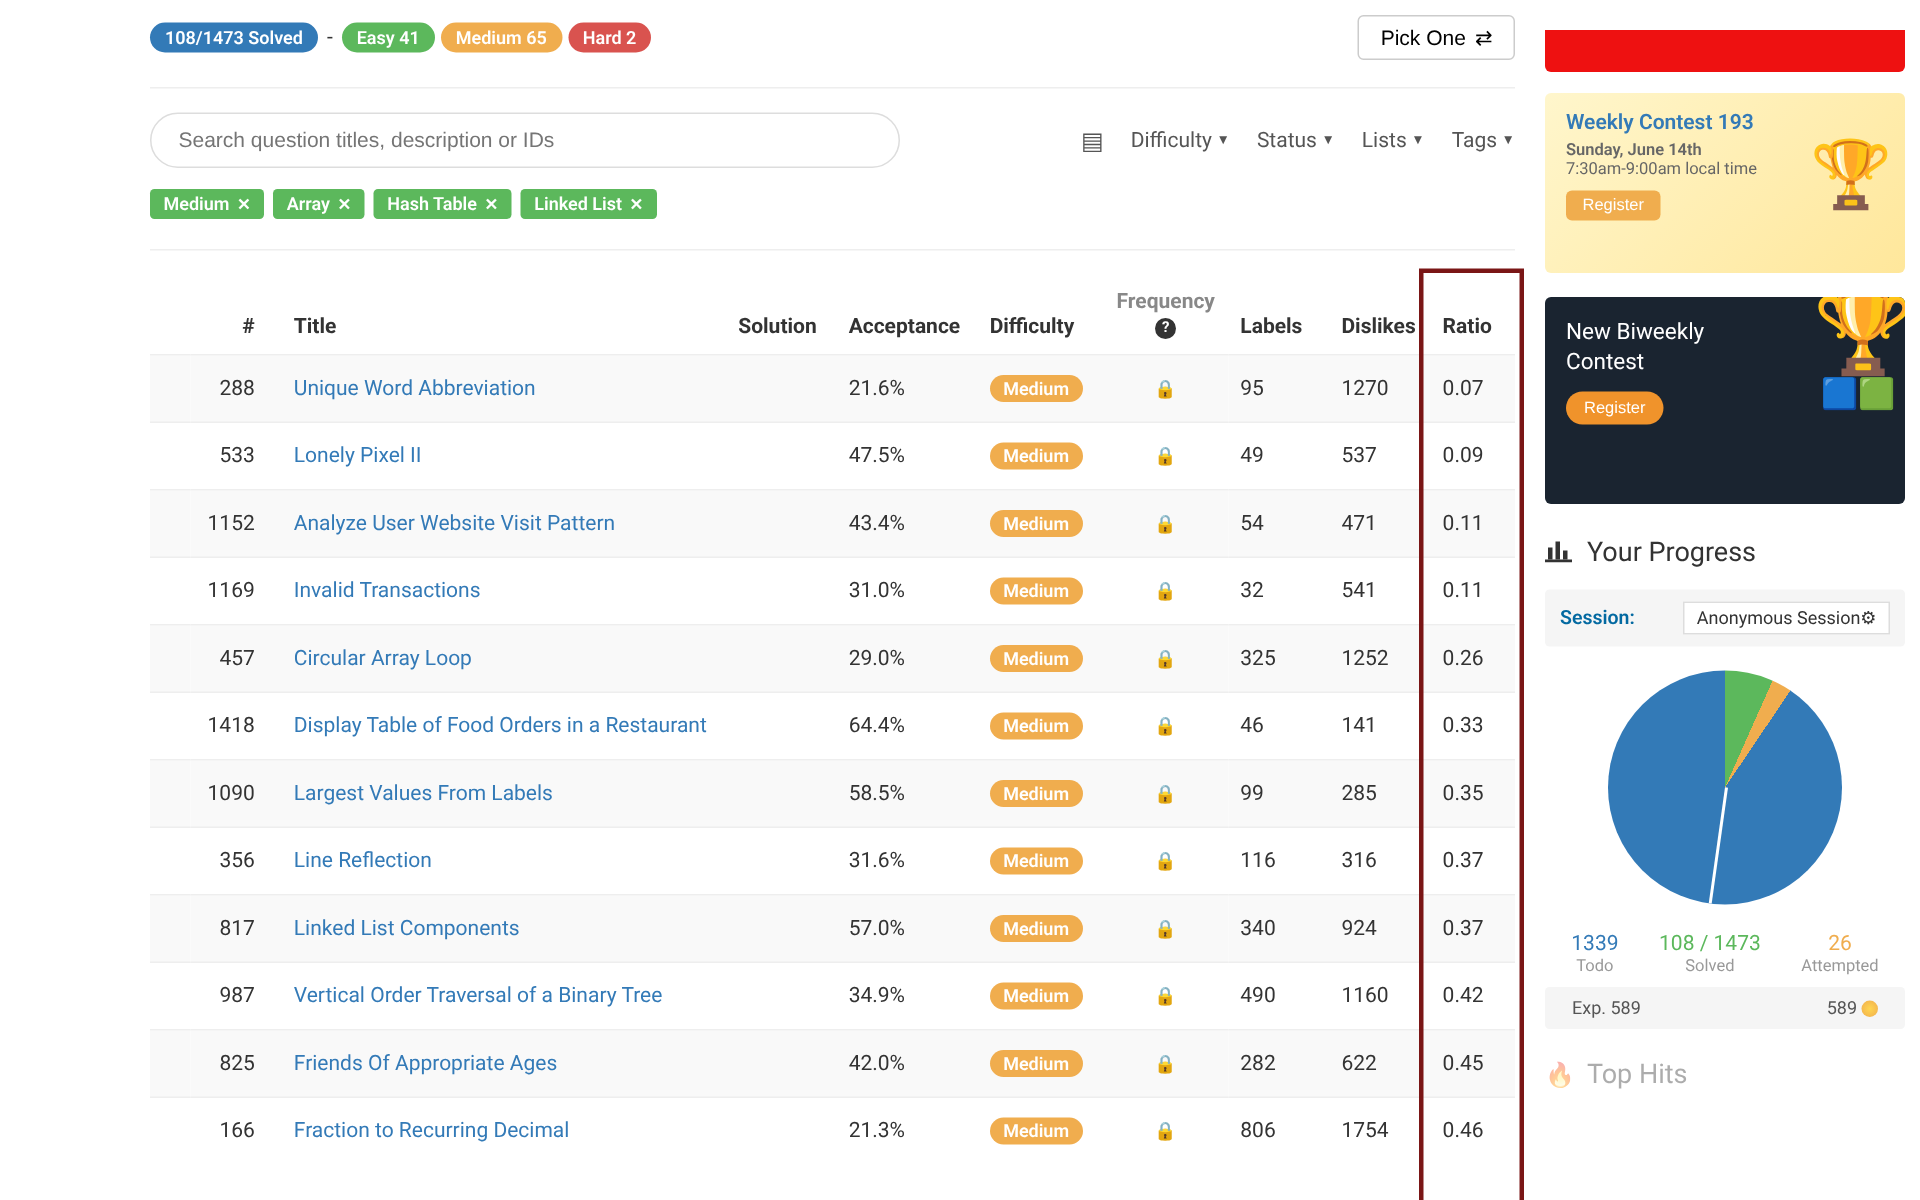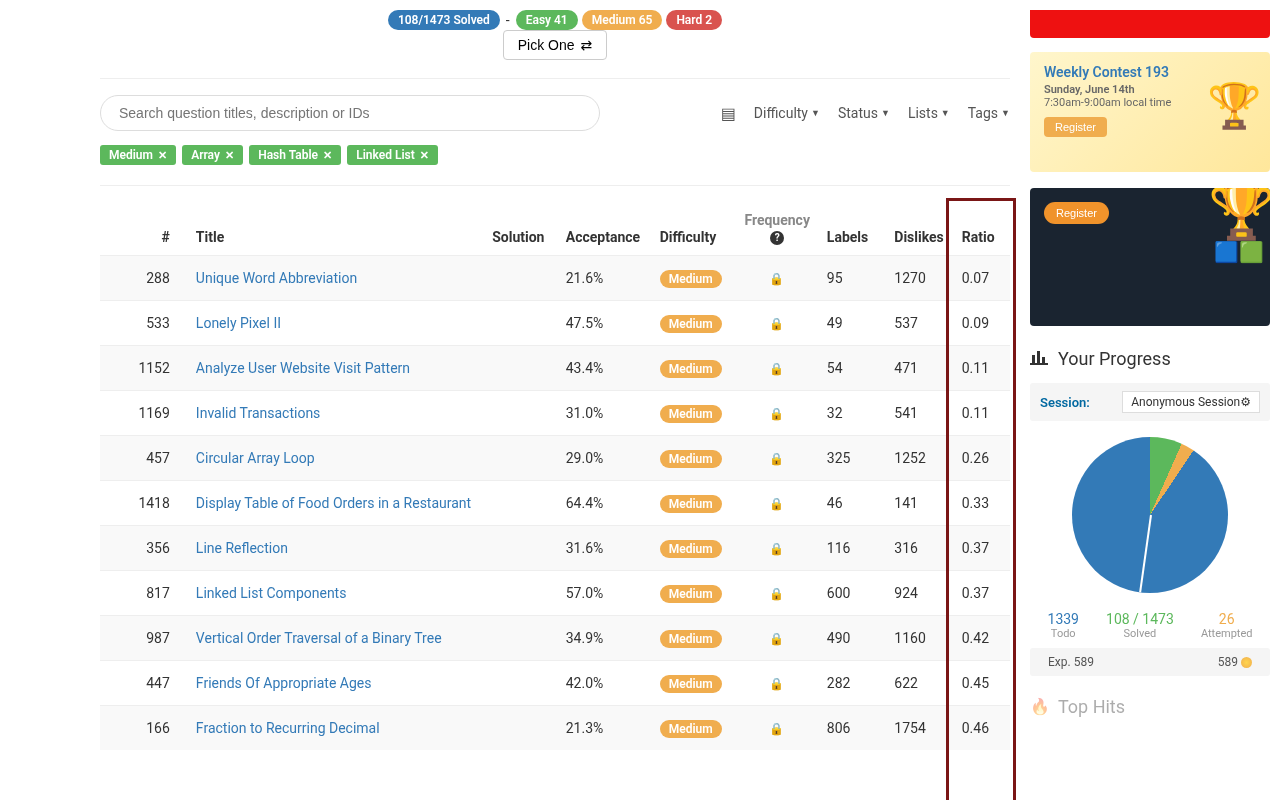--- a/index.html
+++ b/index.html
@@ -1,21 +1,21 @@
 <!DOCTYPE html>
 <html><head>
   <meta charset="utf-8">
   <style>
     * { margin: 0; padding: 0; box-sizing: border-box; }
     body { font-family: -apple-system, BlinkMacSystemFont, "Segoe UI", Roboto, Helvetica, Arial, sans-serif; font-size: 14px; color: #333; background: #fff; }
     .page { display: flex; width: 1280px; height: 800px; overflow: hidden; }
     .main { flex: 1; padding: 10px 20px 0 100px; overflow: hidden; }
-    .sidebar { width: 250px; padding: 10px 10px 0 0; }
-    
-    .topbar { display: flex; align-items: center; justify-content: space-between; margin-bottom: 18px; flex-direction: column; }
+    .sidebar { width: 250px; padding: 20px 10px 0 0; }
+    
+    .topbar { display: flex; align-items: center; justify-content: space-between; margin-bottom: 18px; }
     .badges { display: flex; align-items: center; gap: 4px; }
     .badge { display: inline-block; padding: 3px 10px; border-radius: 10px; color: #fff; font-size: 12px; font-weight: 600; }
     .badge-blue { background: #337ab7; }
     .badge-green { background: #5cb85c; }
     .badge-orange { background: #f0ad4e; }
     .badge-red { background: #d9534f; }
     .dash { color: #333; margin: 0 2px; }
     .pick-one { border: 1px solid #ccc; border-radius: 4px; padding: 6px 14px; background: #fff; cursor: pointer; font-size: 14px; display: flex; align-items: center; gap: 6px; }
     
     .filters-row { display: flex; align-items: center; gap: 18px; margin-bottom: 14px; }
@@ -249,57 +249,69 @@
     <td class="sol-col"></td>
     <td class="acc-col">64.4%</td>
     <td class="diff-col"><span class="diff-pill">Medium</span></td>
     <td class="freq-col"><span class="lock">🔒</span></td>
     <td class="likes-col">46</td>
     <td class="dislikes-col">141</td>
     <td class="ratio-col">0.33</td>
             </tr>
             <tr>
     <td></td>
+    <td class="num-col">1090</td>
+    <td class="title-col"><a href="#" class="title-link">Largest Values From Labels</a></td>
+    <td class="sol-col"></td>
+    <td class="acc-col">58.5%</td>
+    <td class="diff-col"><span class="diff-pill">Medium</span></td>
+    <td class="freq-col"><span class="lock">🔒</span></td>
+    <td class="likes-col">99</td>
+    <td class="dislikes-col">285</td>
+    <td class="ratio-col">0.35</td>
+            </tr>
+            <tr>
+    <td></td>
     <td class="num-col">356</td>
     <td class="title-col"><a href="#" class="title-link">Line Reflection</a></td>
     <td class="sol-col"></td>
     <td class="acc-col">31.6%</td>
     <td class="diff-col"><span class="diff-pill">Medium</span></td>
     <td class="freq-col"><span class="lock">🔒</span></td>
     <td class="likes-col">116</td>
     <td class="dislikes-col">316</td>
     <td class="ratio-col">0.37</td>
             </tr>
             <tr>
     <td></td>
     <td class="num-col">817</td>
     <td class="title-col"><a href="#" class="title-link">Linked List Components</a></td>
     <td class="sol-col"></td>
     <td class="acc-col">57.0%</td>
     <td class="diff-col"><span class="diff-pill">Medium</span></td>
     <td class="freq-col"><span class="lock">🔒</span></td>
-    <td class="likes-col">600</td>
+    <td class="likes-col">340</td>
     <td class="dislikes-col">924</td>
     <td class="ratio-col">0.37</td>
             </tr>
             <tr>
     <td></td>
     <td class="num-col">987</td>
     <td class="title-col"><a href="#" class="title-link">Vertical Order Traversal of a Binary Tree</a></td>
     <td class="sol-col"></td>
     <td class="acc-col">34.9%</td>
     <td class="diff-col"><span class="diff-pill">Medium</span></td>
     <td class="freq-col"><span class="lock">🔒</span></td>
     <td class="likes-col">490</td>
     <td class="dislikes-col">1160</td>
     <td class="ratio-col">0.42</td>
             </tr>
             <tr>
     <td></td>
-    <td class="num-col">447</td>
+    <td class="num-col">825</td>
     <td class="title-col"><a href="#" class="title-link">Friends Of Appropriate Ages</a></td>
     <td class="sol-col"></td>
     <td class="acc-col">42.0%</td>
     <td class="diff-col"><span class="diff-pill">Medium</span></td>
     <td class="freq-col"><span class="lock">🔒</span></td>
     <td class="likes-col">282</td>
     <td class="dislikes-col">622</td>
     <td class="ratio-col">0.45</td>
             </tr>
             <tr>
@@ -324,20 +336,23 @@
 
     <div class="weekly-card">
       <div class="weekly-title">Weekly Contest 193</div>
       <div class="weekly-date">Sunday, June 14th</div>
       <div class="weekly-time">7:30am-9:00am local time</div>
       <button class="register-btn-y">Register</button>
       <div class="trophy-sml">🏆</div>
     </div>
 
     <div class="biweekly-card">
+      <div class="biweekly-title">
+        <span>New Biweekly</span><br><span>Contest</span>
+      </div>
       <button class="register-btn-o">Register</button>
       <div class="trophy-big">🏆</div>
       <div class="cubes">🟦🟩</div>
     </div>
 
     <div class="section-header">
       <span class="bars-icon">
         <svg width="18" height="16" viewBox="0 0 18 16">
             <rect x="0" y="14" width="18" height="2" fill="#333"></rect>
             <rect x="2" y="6" width="3" height="8" fill="#333"></rect>

